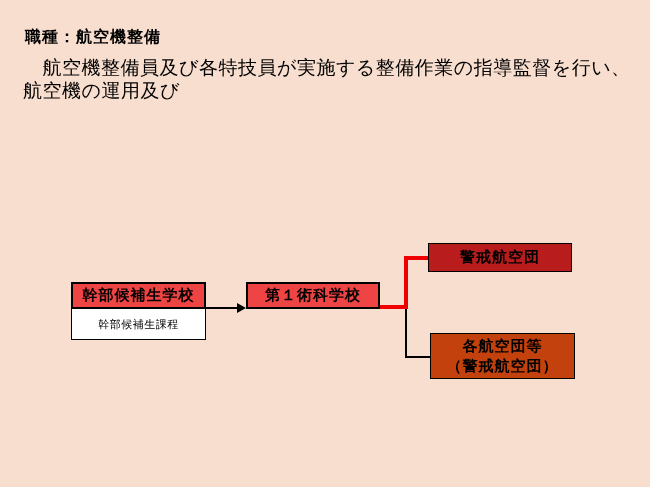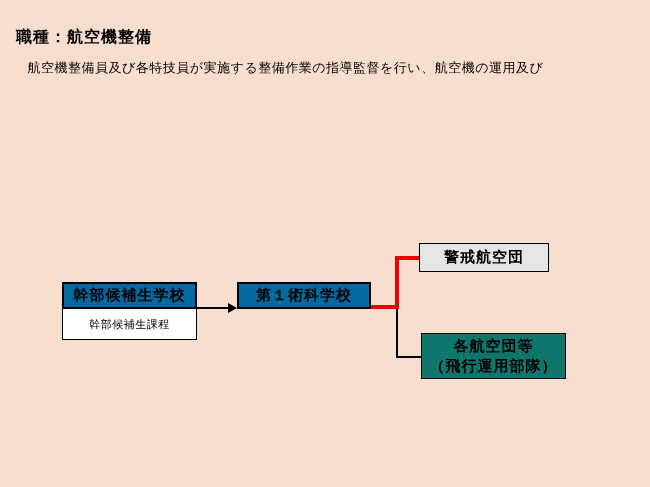--- a/index.html
+++ b/index.html
@@ -4,39 +4,39 @@
 <style>
   html,body{margin:0;padding:0;}
   body{
     width:650px;height:487px;
     background:#F8DECE;
     font-family:"Liberation Sans","DejaVu Sans",sans-serif;
     color:#000;
     position:relative;
     overflow:hidden;
   }
-  .abs{position:absolute;}
+  .abs{position:absolute;margin-left:9px;}
   
   .page-title{
     left:16px;top:27px;
     font-size:16px;font-weight:bold;
     letter-spacing:1px;
   }
   .description{
     left:14px;top:56px;width:622px;
-    font-size:13px;line-height:23px;
+    font-size:19px;line-height:23px;
     letter-spacing:0.5px;
   }
   .description span{display:block;}
   
   .school-box{top:282px;width:135px;}
   .school-box .hdr{
     box-sizing:border-box;
     height:27px;
-    background:#0369a1;
+    background:#ef4444;
     border:2px solid #000;
     display:flex;align-items:center;justify-content:center;
     font-size:15px;font-weight:bold;
     letter-spacing:1px;
   }
   .school-box .crs{
     box-sizing:border-box;
     height:31px;
     background:#FFFFFF;
     border:1px solid #000;
@@ -48,26 +48,26 @@
   #school1{left:62px;}
   #school2{left:237px;width:134px;}
   .unit-box{
     box-sizing:border-box;
     border:1px solid #000;
     display:flex;flex-direction:column;align-items:center;justify-content:center;
     font-size:15px;font-weight:bold;
     letter-spacing:1px;
   }
   #unit-top{
-    left:419px;top:243px;width:130px;height:29px;
-    background:#e5e5e5;
+    left:419px;top:243px;width:144px;height:29px;
+    background:#b91c1c;
   }
   #unit-bottom{
     left:421px;top:333px;width:145px;height:46px;
-    background:#0f766e;
+    background:#c2410c;
     line-height:20px;
   }
   
   .line{background:#000;}
   #arrow-line{left:197px;top:307px;width:33px;height:2px;}
   #arrow-head{
     left:228px;top:303px;width:0;height:0;
     border-left:9px solid #000;
     border-top:5px solid transparent;
     border-bottom:5px solid transparent;
@@ -96,21 +96,21 @@
 <div class="abs school-box" id="school2">
   <div class="hdr">第１術科学校</div>
 </div>
 
 <div class="abs unit-box" id="unit-top">
   <span>警戒航空団</span>
 </div>
 
 <div class="abs unit-box" id="unit-bottom">
   <span>各航空団等</span>
-  <span>（飛行運用部隊）</span>
+  <span>（警戒航空団）</span>
 </div>
 
 <div class="abs line" id="arrow-line"></div>
 <div class="abs" id="arrow-head"></div>
 
 <div class="abs red" id="red-h1"></div>
 <div class="abs red" id="red-v"></div>
 <div class="abs red" id="red-h2"></div>
 
 <div class="abs line" id="blk-v"></div>

